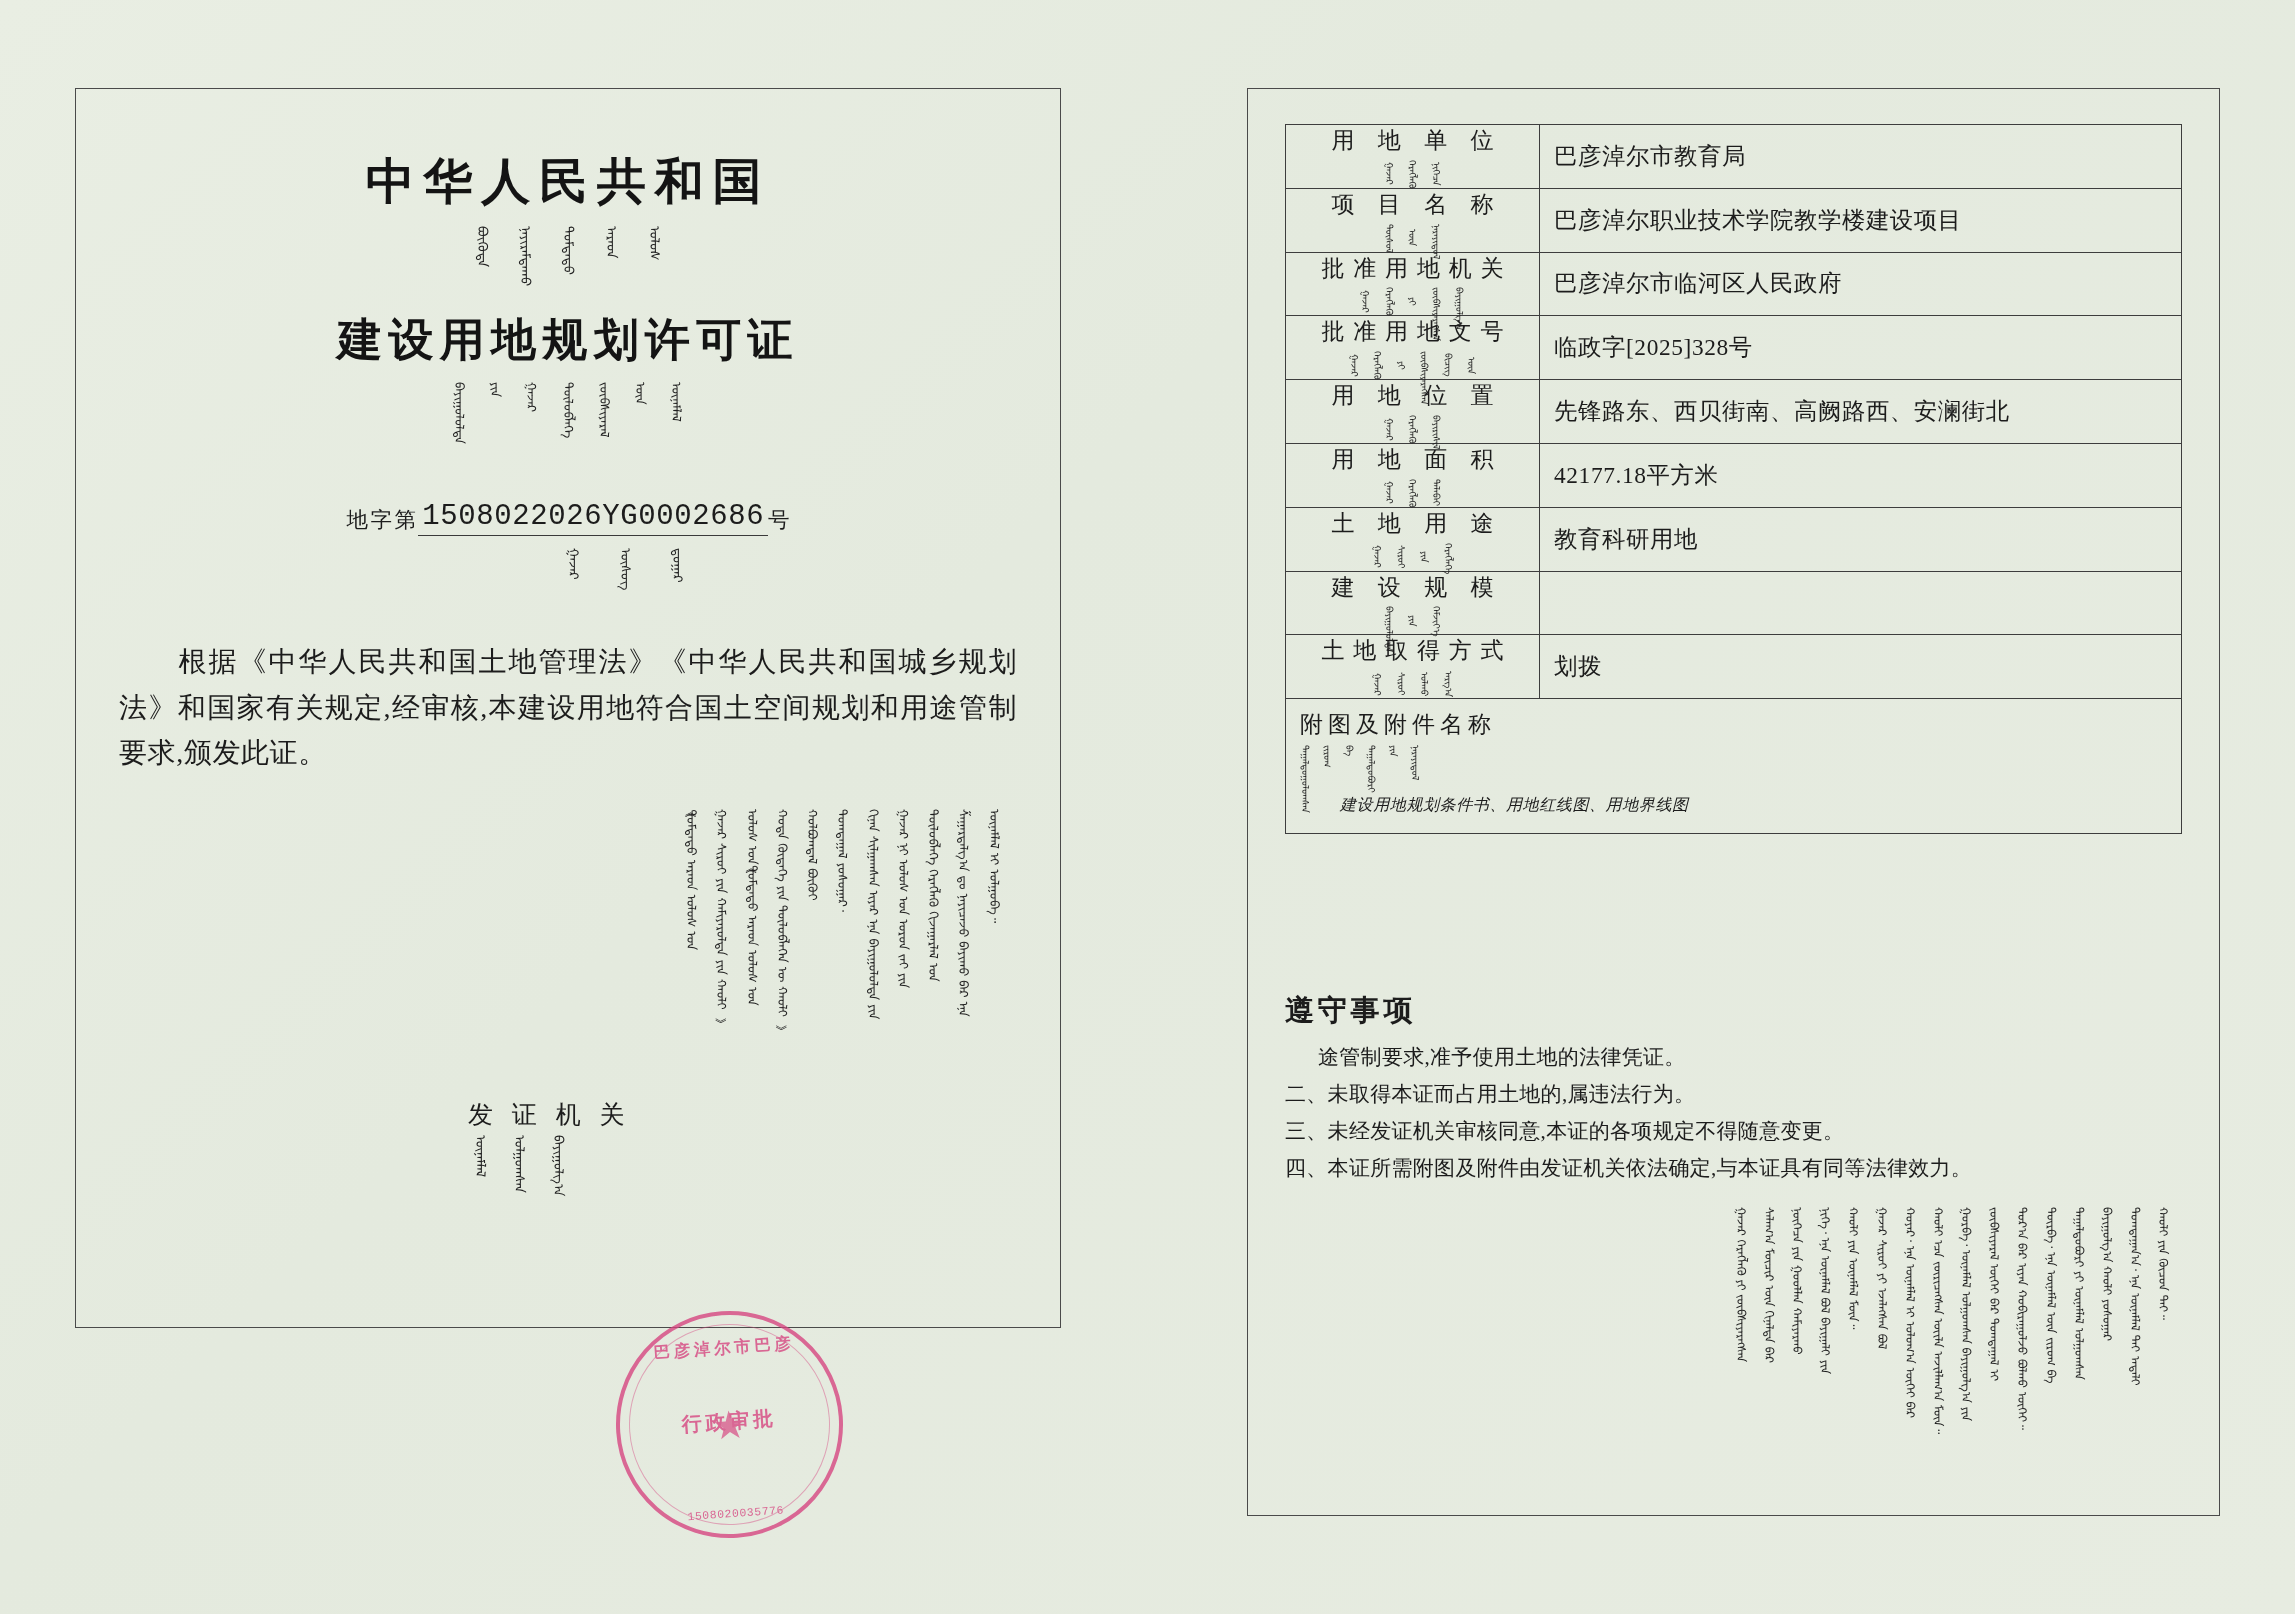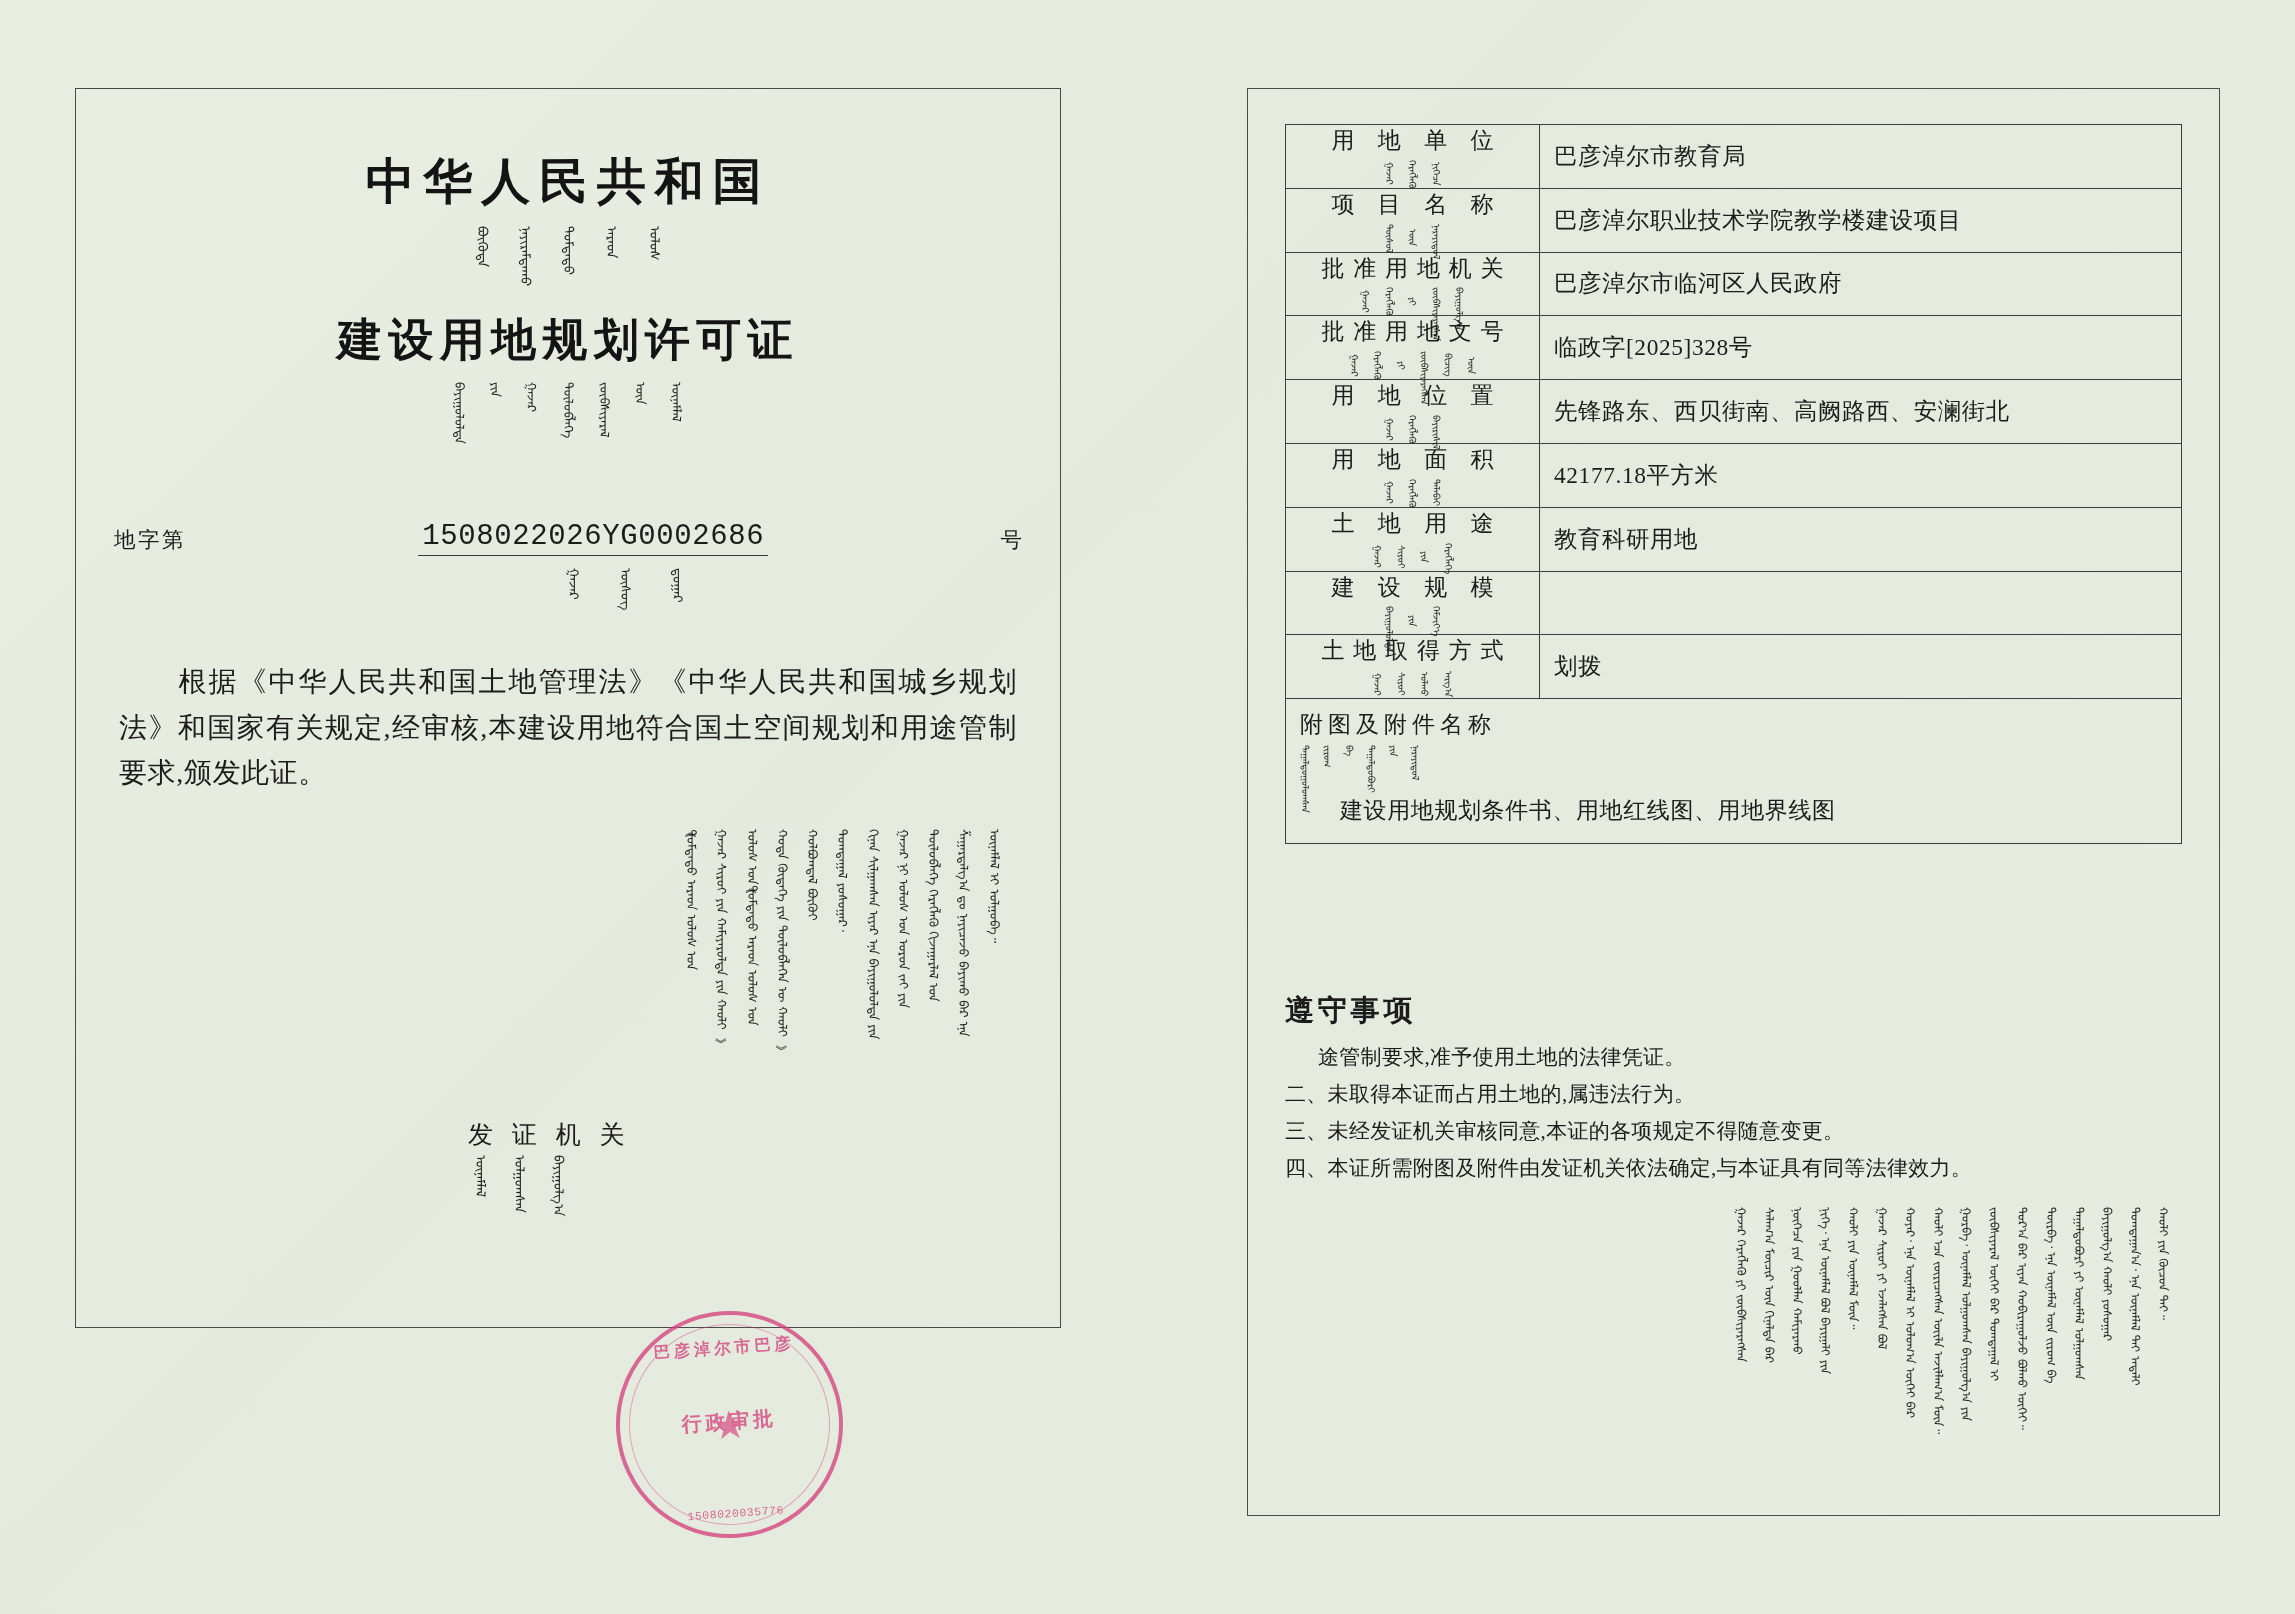--- a/index.html
+++ b/index.html
@@ -74,23 +74,23 @@
     margin-top: 23px;
     color: #141414;
   }
   .mn-block-2 {
     display: flex;
     justify-content: center;
     gap: 23px;
     margin-top: 12.6px;
   }
   .serial-row {
-    margin-top: 76px;
-    display: flex;
-    justify-content: space-between;
+    margin-top: 56px;
+    display: flex;
+    justify-content: center;
     align-items: flex-end;
     font-size: 21.5px;
   }
   .serial-label {
     font-size: 21.5px;
     letter-spacing: 2.5px;
     padding-bottom: 2.5px;
   }
   .serial-value {
     font-size: 29px;
@@ -291,22 +291,23 @@
   }
   .attach-mn {
     display: flex;
     gap: 12.6px;
     margin-top: 5px;
     height: 33px;
   }
   .attach-value-cell {
     border-top: none !important;
     padding: 11.4px 14px 17.7px 54px !important;
-    font-size: 23px;
-    letter-spacing: 0.6px;
+    font-size: 16px;
+    letter-spacing: 0.6px;
+    font-style: italic;
   }
   .rules-title {
     margin-top: 25px;
     font-size: 29px;
     font-weight: 700;
     letter-spacing: 3.8px;
   }
   .rules-list {
     margin-top: 10px;
     font-size: 21px;

